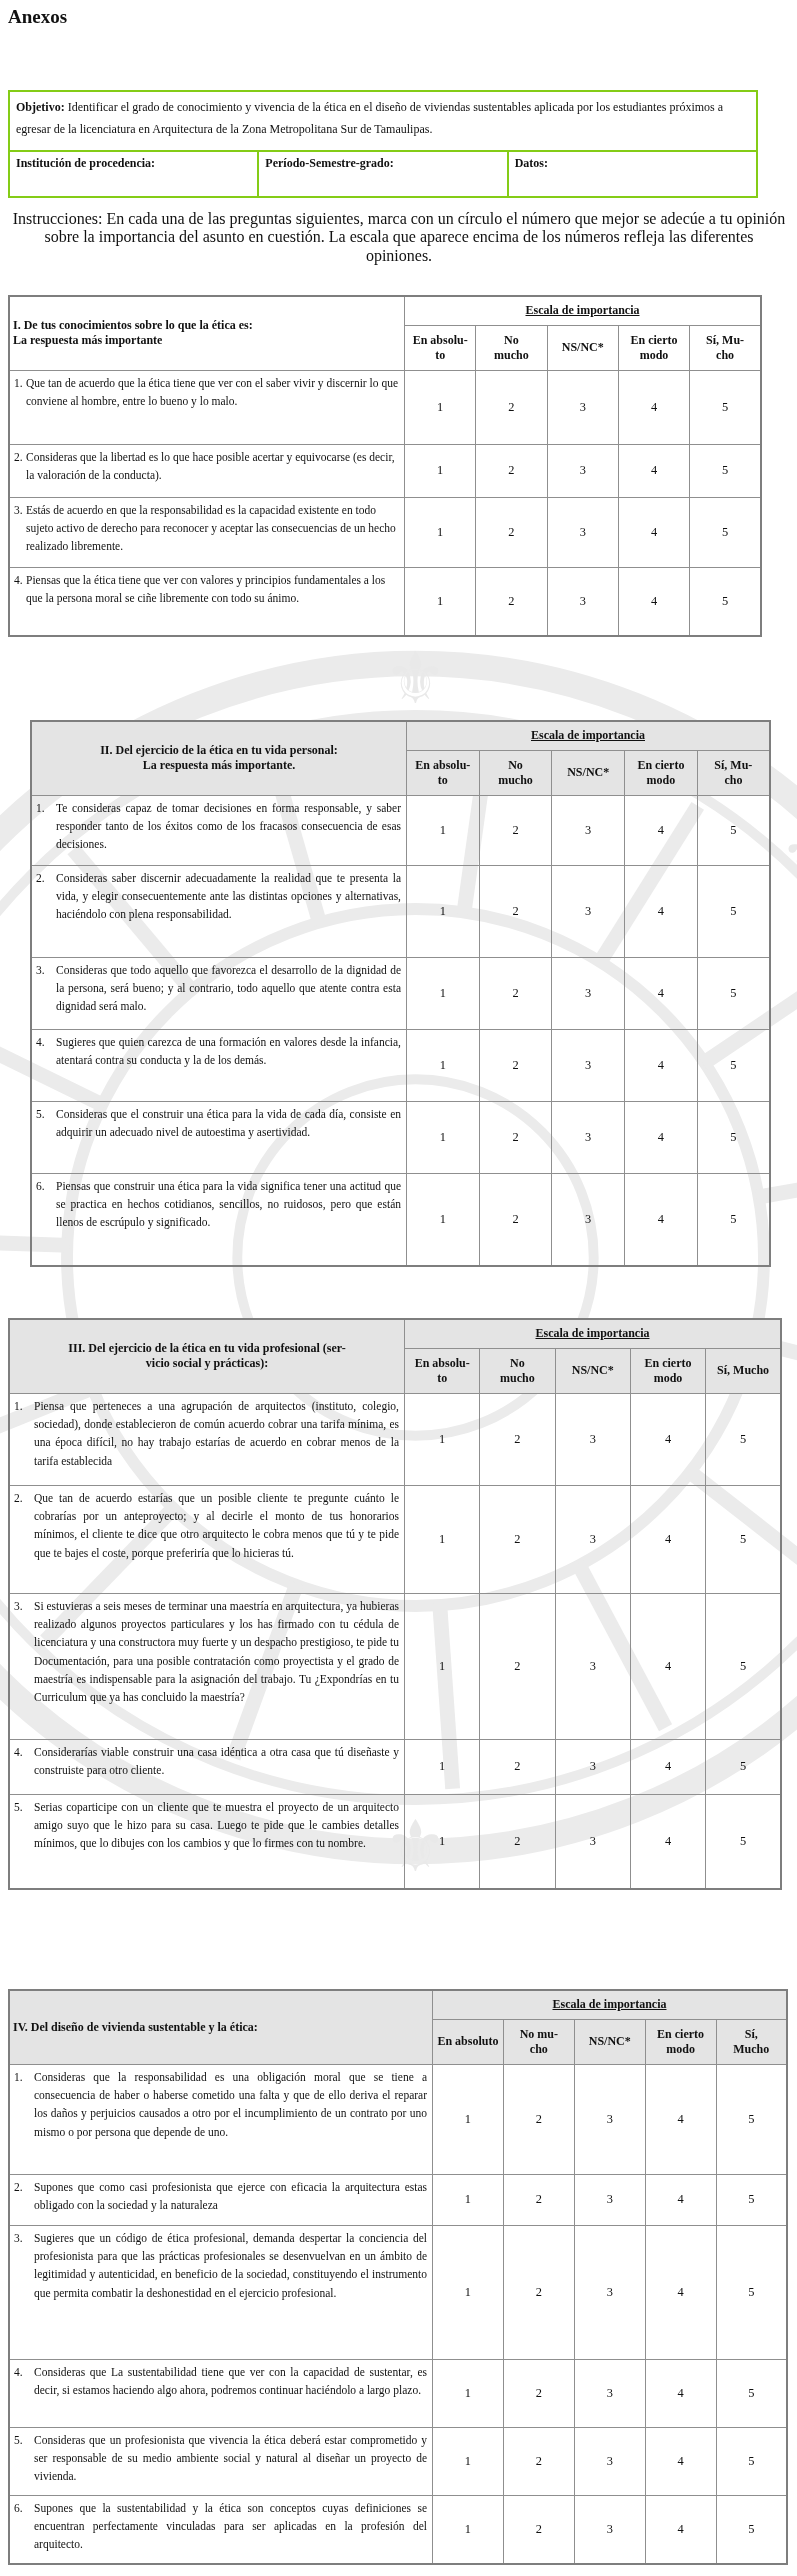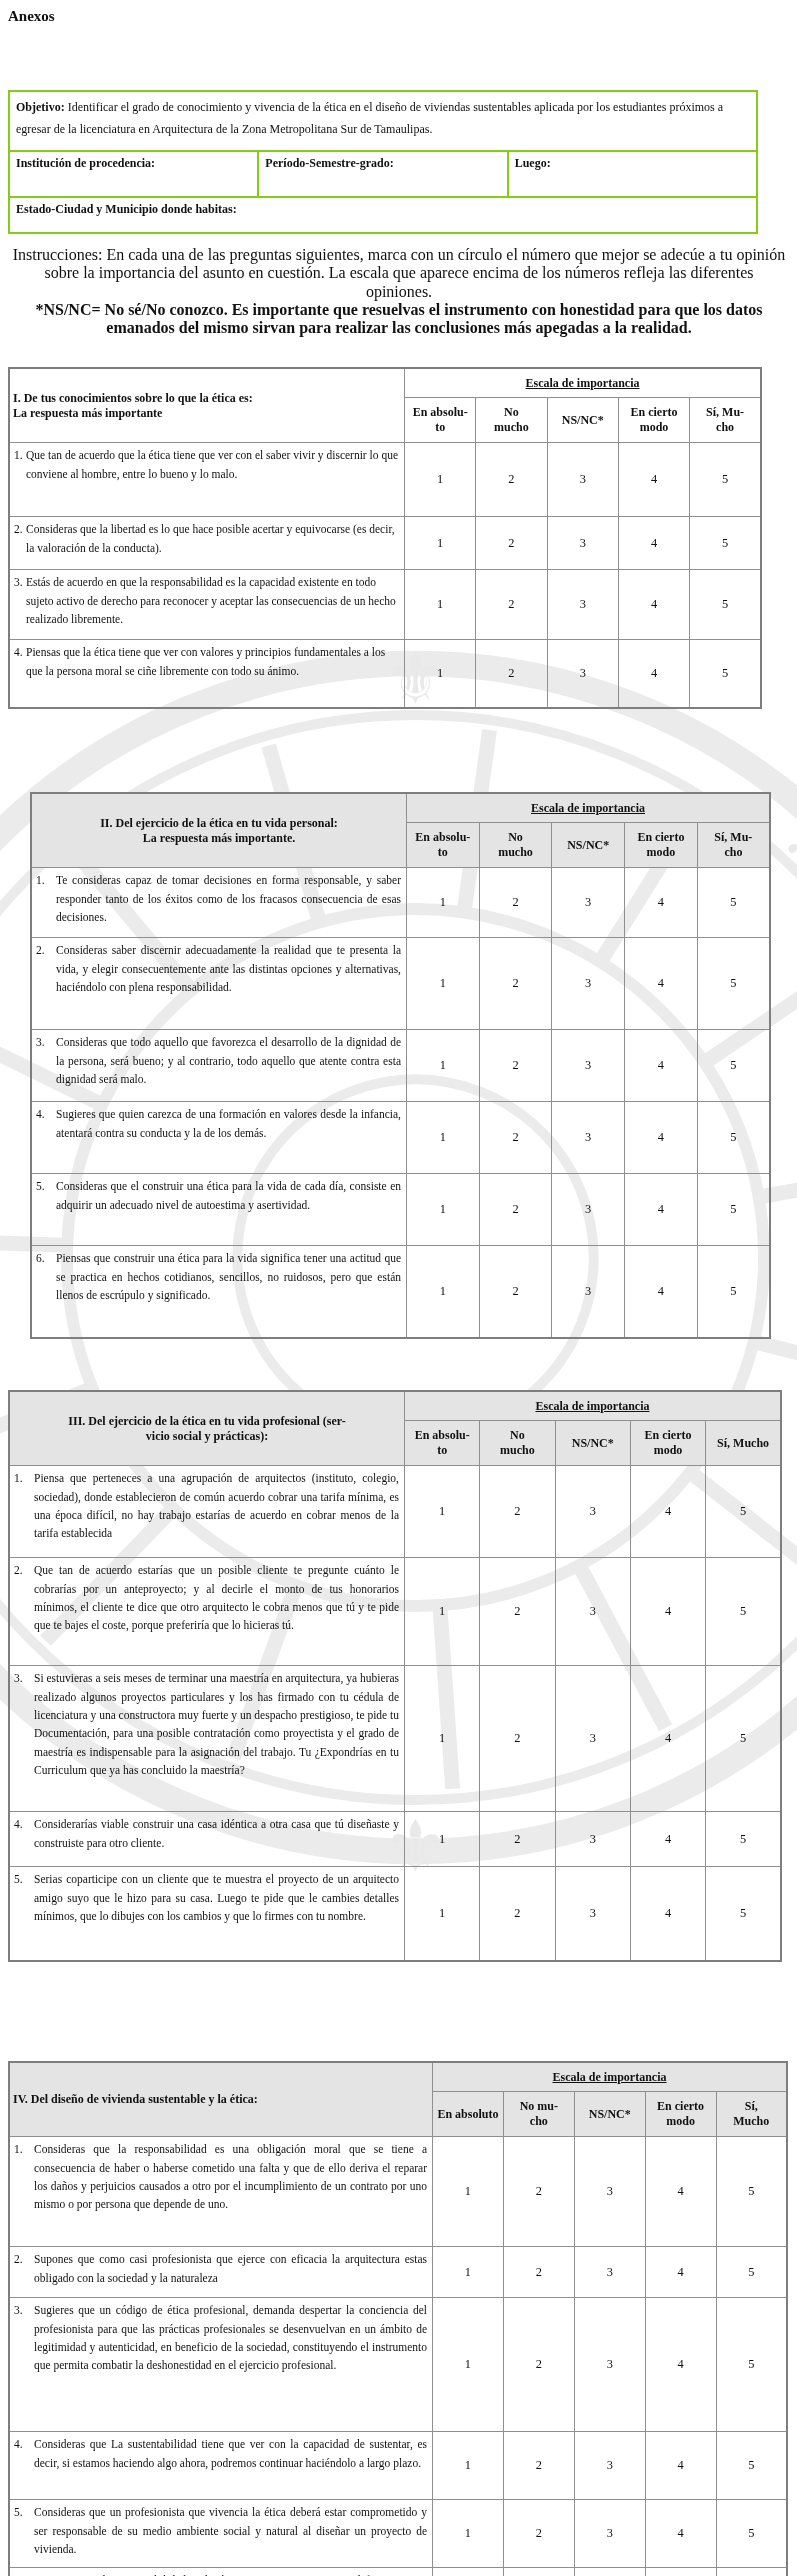--- a/index.html
+++ b/index.html
@@ -8,21 +8,21 @@
     background:#ffffff;
     font-family:"Liberation Serif","DejaVu Serif",serif;
     color:#111;
   }
   .content{position:relative;z-index:1;}
   
   .watermark{position:absolute;z-index:0;left:-228px;top:614px;pointer-events:none;}
   
   .title-block{margin:4px 0 0 8px;}
   .title-block h1{
-    font-size:15px;font-weight:bold;margin:8px 0 3px 0;line-height:17px;
+    font-size:19px;font-weight:bold;margin:8px 0 3px 0;line-height:17px;
   }
   
   table.info-box{
     border-collapse:collapse;margin:65px 8px 0 8px;width:750px;
     table-layout:fixed;
   }
   table.info-box td{
     border:2px solid #84cc16;vertical-align:top;
     font-size:12px;padding:4px 6px;
   }
@@ -149,34 +149,28 @@
       </td>
     </tr>
     <tr>
       <td class="field-cell" style="width:255px">
         <span class="blabel">Institución de procedencia:</span>
       </td>
       <td class="field-cell" style="width:248px">
         <span class="blabel">Período-Semestre-grado:</span>
       </td>
       <td class="field-cell">
-        <span class="blabel">Luego:</span>
-      </td>
-    </tr>
-    <tr>
-      <td class="residence-cell" colspan="3">
-        <span class="blabel">Estado-Ciudad y Municipio donde habitas:</span>
+        <span class="blabel">Datos:</span>
       </td>
     </tr>
   </tbody>
     </table>
 
   <div class="instructions">
     <div>Instrucciones: En cada una de las preguntas siguientes, marca con un círculo el número que mejor se adecúe a tu opinión sobre la importancia del asunto en cuestión. La escala que aparece encima de los números refleja las diferentes opiniones.</div>
-    <div class="note">*NS/NC= No sé/No conozco. Es importante que resuelvas el instrumento con honestidad para que los datos emanados del mismo sirvan para realizar las conclusiones más apegadas a la realidad.</div>
   </div>
 
   <div id="tables">
   <table class="likert tbl-I">
     <thead>
       <tr>
         <th class="q-head" rowspan="2">I. De tus conocimientos sobre lo que la ética es:
 La respuesta más importante</th>
         <th class="scale-head" colspan="5">Escala de importancia</th>
       </tr>

